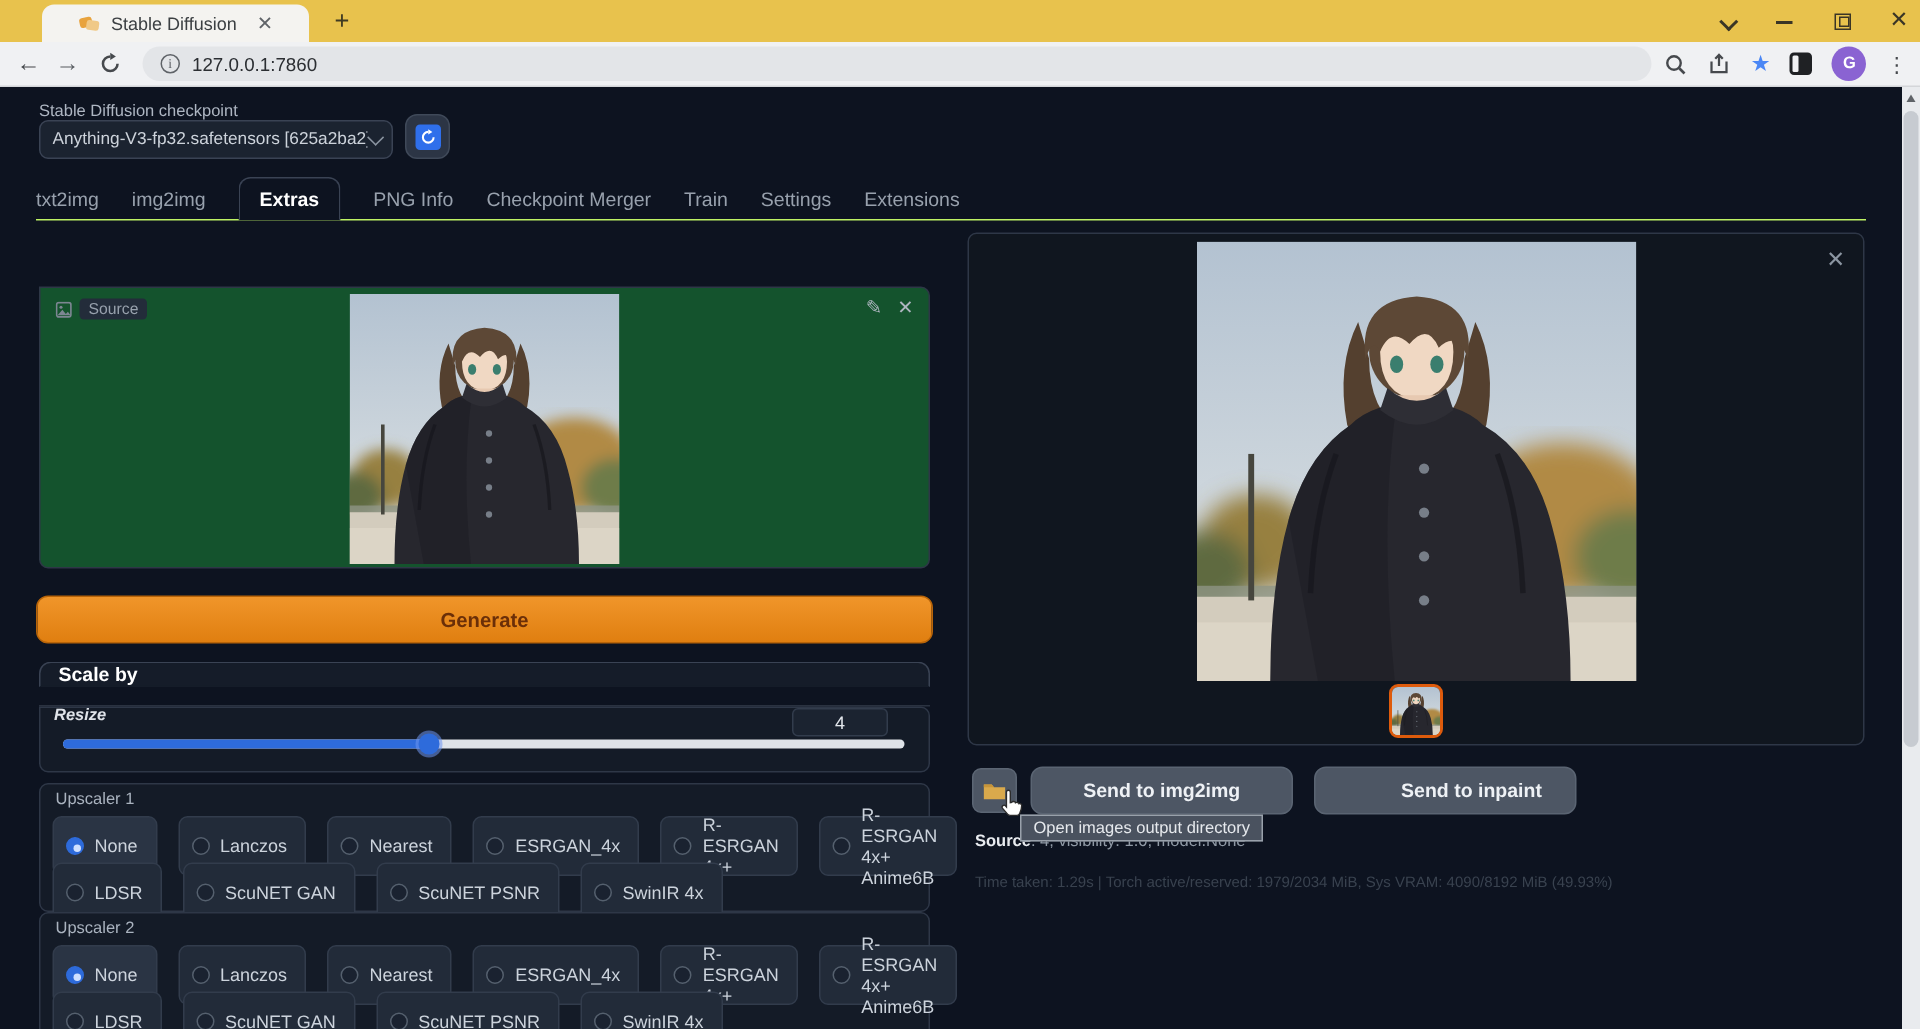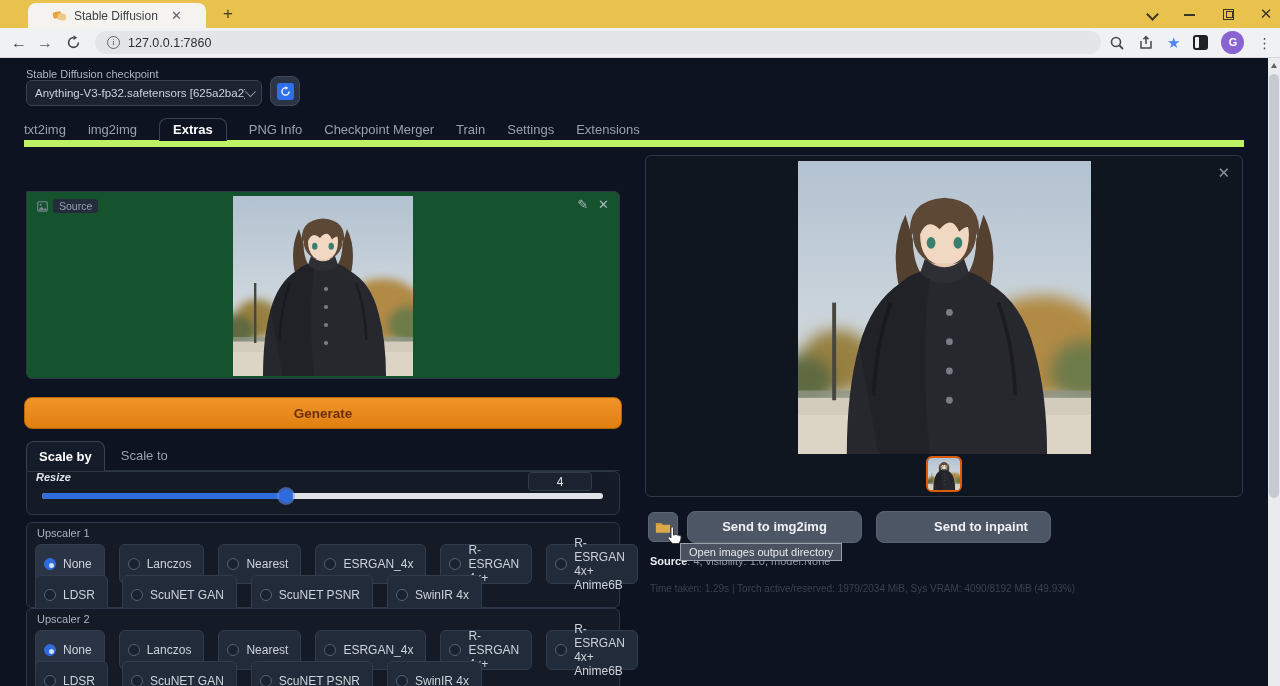--- a/index.html
+++ b/index.html
@@ -39,26 +39,26 @@
   .sidepanel-ic::before { content:""; position:absolute; left:2px; top:2px; width:4px; height:11px; background:#f0f1f3; border-radius:1px; }
   .avatar { width:23px; height:23px; border-radius:50%; background:#8a63d2; color:#fff; font-size:11px; font-weight:bold; text-align:center; line-height:23px; }
   .kebab { color:#46494d; font-size:14px; }
   
   .app-label { position:absolute; font-size:11px; color:#aeb6c2; }
   .ckpt-select { position:absolute; left:26px; top:80px; width:236px; height:26px; background:#1b2330; border:1px solid #3a4354; border-radius:6px; display:flex; align-items:center; padding:0 8px; }
   .ckpt-select .val { flex:1; font-size:11.5px; color:#cdd3db; white-space:nowrap; overflow:hidden; }
   .dd-chevron { width:8px; height:8px; border-right:1.6px solid #8b95a1; border-bottom:1.6px solid #8b95a1; transform:rotate(45deg) translateY(-2px); }
   .ckpt-refresh { position:absolute; left:270px; top:76px; width:30px; height:30px; background:#2c3545; border:1px solid #3f4959; border-radius:8px; display:flex; align-items:center; justify-content:center; }
   .refresh-chip { width:17px; height:17px; background:#2f6feb; border-radius:3px; display:flex; align-items:center; justify-content:center; }
-  .main-tabs { position:absolute; left:24px; top:118px; width:1220px; height:29px; display:flex; align-items:stretch; gap:22px; border-bottom:7px solid #bef264; }
+  .main-tabs { position:absolute; left:24px; top:118px; width:1220px; height:29px; display:flex; align-items:stretch; gap:22px; border-bottom:1px solid #bef264; }
   .mtab { font-size:13px; color:#98a1ad; display:flex; align-items:center; }
   .mtab.active { color:#fff; font-weight:bold; border:1px solid #3a4354; border-bottom:1px solid #0d1320; border-radius:8px 8px 0 0; padding:0 13px; margin-bottom:-1px; background:#0d1320; }
   .subtabs { position:absolute; display:flex; align-items:stretch; gap:16px; border-bottom:1px solid #2a3240; height:30px; }
   .subtabs.st1 { left:26px; top:161px; width:594px; }
-  .subtabs.st2 { left:26px; top:441px; width:594px; }
+  .subtabs.st2 { left:26px; top:441px; width:594px;flex-direction:column; }
   .stab { font-size:13px; color:#98a1ad; display:flex; align-items:center; }
   .stab.active { color:#fff; font-weight:bold; border:1px solid #3a4354; border-bottom:1px solid #151c29; border-radius:8px 8px 0 0; padding:0 12px; margin-bottom:-1px; background:#151c29; }
   .source-box { position:absolute; left:26px; top:191px; width:594px; height:188px; background:#14532d; border:1px solid #2e3747; border-radius:0 6px 6px 6px; }
   .source-chip { position:absolute; left:10px; top:7px; display:flex; align-items:center; gap:5px; }
   .source-chip .txt { font-size:10.5px; color:#98a1ad; background:#232c3a; border-radius:3px; padding:1px 6px; }
   .src-icons { position:absolute; right:10px; top:5px; display:flex; gap:10px; color:#aeb6c0; font-size:13px; }
   .art { display:block; }
   .art-source { position:absolute; left:206px; top:4px; width:180px; height:180px; }
   .gen-btn { position:absolute; left:24px; top:397px; width:598px; height:32px; border-radius:8px; background:linear-gradient(180deg,#f0952a,var(--accent-orange,#e07f10)); border:1px solid #b86408; color:#6b2f08; font-weight:bold; font-size:13.5px; text-align:center; line-height:31px; }
   .resize-box { position:absolute; left:26px; top:471px; width:594px; height:44px; background:#141b27; border:1px solid #2e3747; border-radius:0 6px 6px 6px; }

